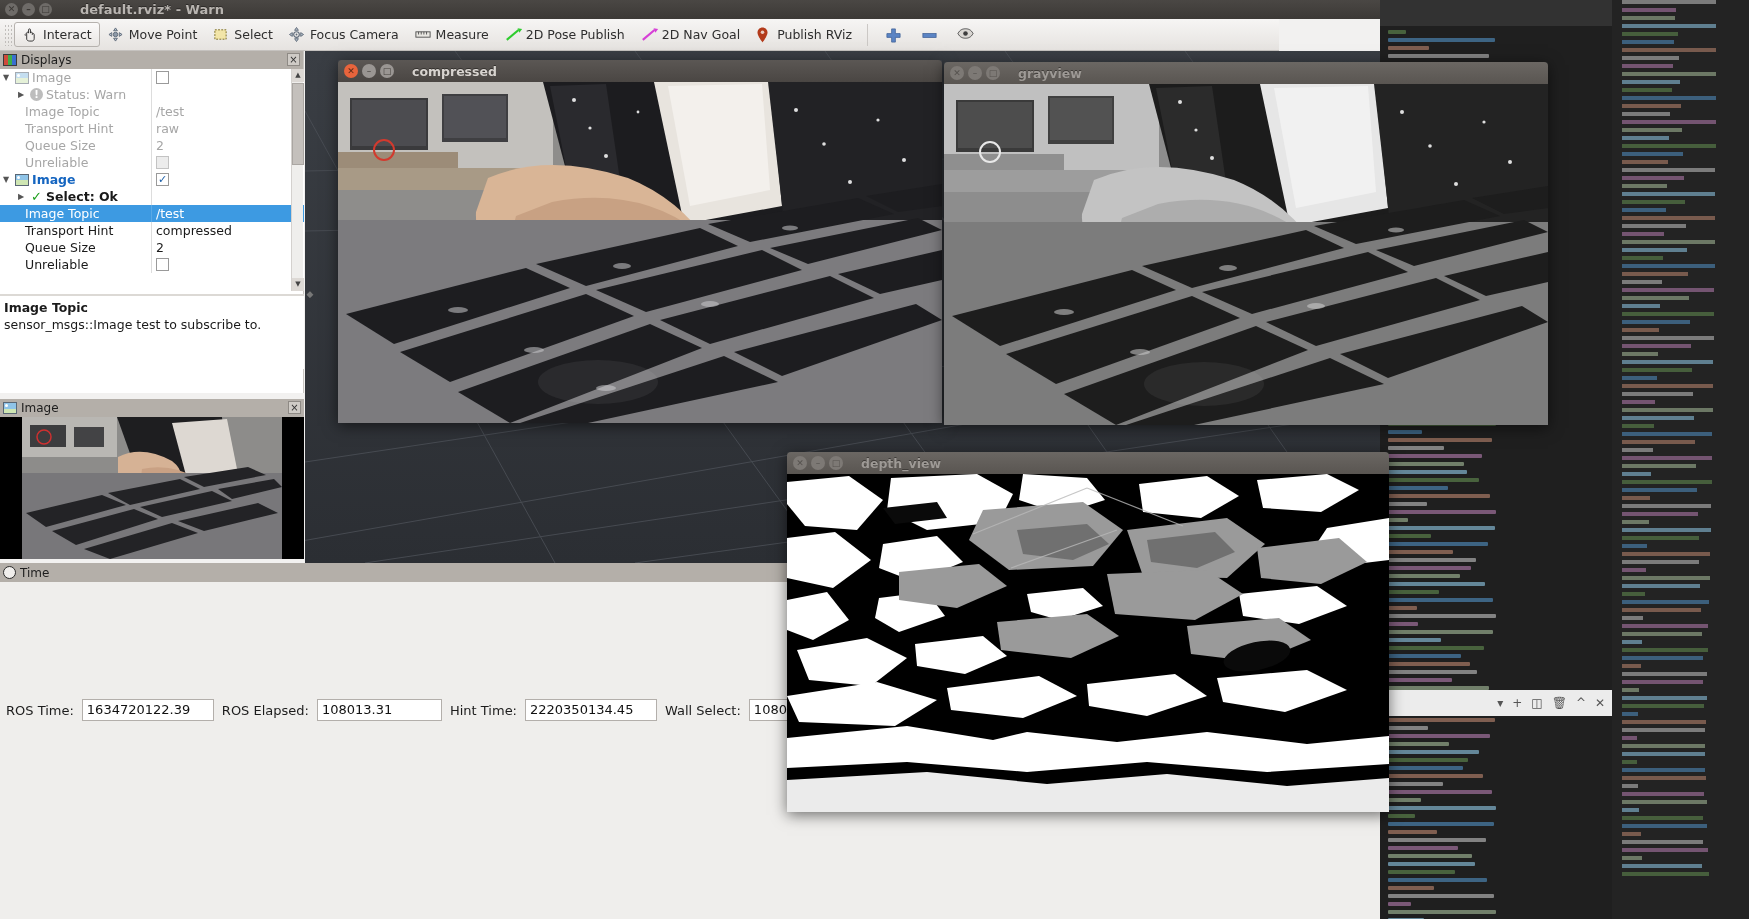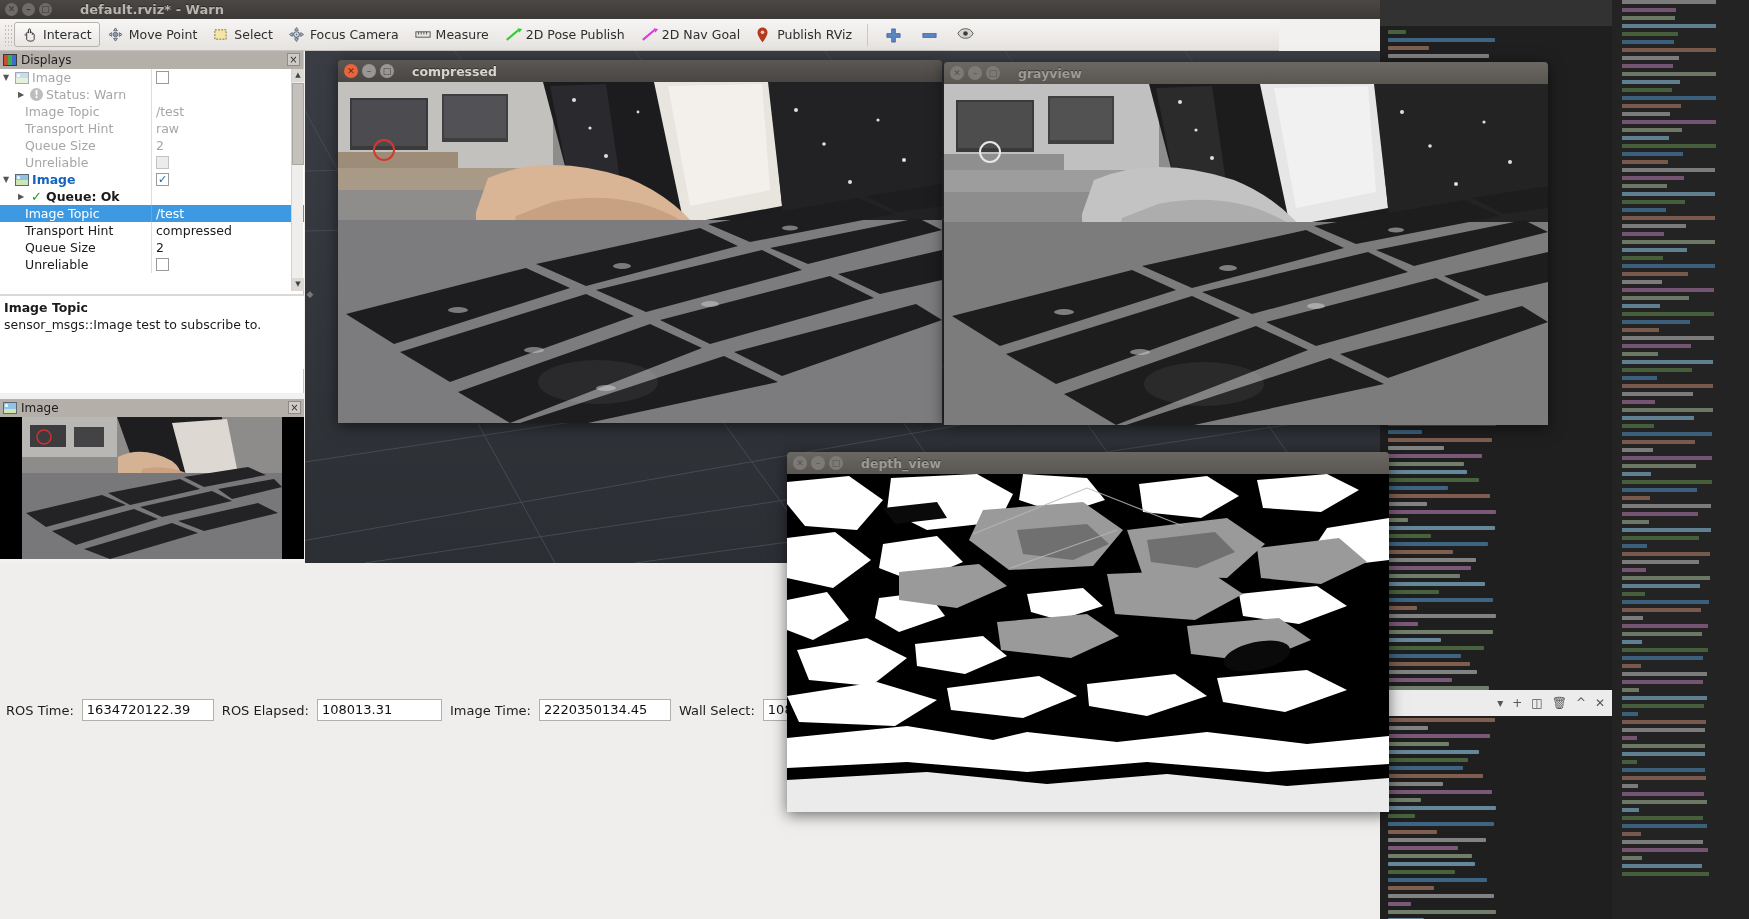--- a/index.html
+++ b/index.html
@@ -600,21 +600,21 @@
             </div>
             <div class="val">
               <span class="cbox">✓</span>
             </div>
           </div>
           <div class="trow">
             <div class="lbl">
               <span class="indent12"></span>
               <span class="arrow">▶</span>
               <span class="ok-ico">✓</span>
-              <span class="bold">Queue: Ok</span>
+              <span class="bold">Select: Ok</span>
             </div>
             <div class="val">
               <span></span>
             </div>
           </div>
           <div class="trow selected">
             <div class="lbl">
               <span class="indent22"></span>
               <span>Image Topic</span>
             </div>
@@ -697,26 +697,30 @@
               <path d="M62 132 L150 106 L176 116 L88 142 Z"></path>
               <path d="M156 104 L236 86 L256 96 L182 114 Z"></path>
             </g>
             <circle cx="22" cy="20" r="7" fill="none" stroke="#cf3030" stroke-width="1.5"></circle>
           </g>
         </svg>
       </div>
     </div>
 
     <div class="time-panel">
+      <div class="hdr panel-header">
+        <span style="display:inline-block;width:13px;height:13px;border-radius:50%;border:1.5px solid #2a2a2a;background:#f0eeec;position:relative;"></span>
+        <span>Time</span>
+      </div>
       <div class="time-fields" id="time-fields">
           <span class="tf-label">ROS Time:</span>
           <div class="tf-input" style="width: 132px;">1634720122.39</div>
           <span class="tf-label">ROS Elapsed:</span>
           <div class="tf-input" style="width: 125px;">108013.31</div>
-          <span class="tf-label">Image Time:</span>
+          <span class="tf-label">Hint Time:</span>
           <div class="tf-input" style="width: 132px;">2220350134.45</div>
           <span class="tf-label">Wall Select:</span>
           <div class="tf-input" style="width: 125px;">108013.32</div>
         </div>
     </div>
 
   </div>
 
   <div class="fwin focused" id="win-colorview" style="left:338px; top:60px; width:604px; height:363px;">
     <div class="tb">

